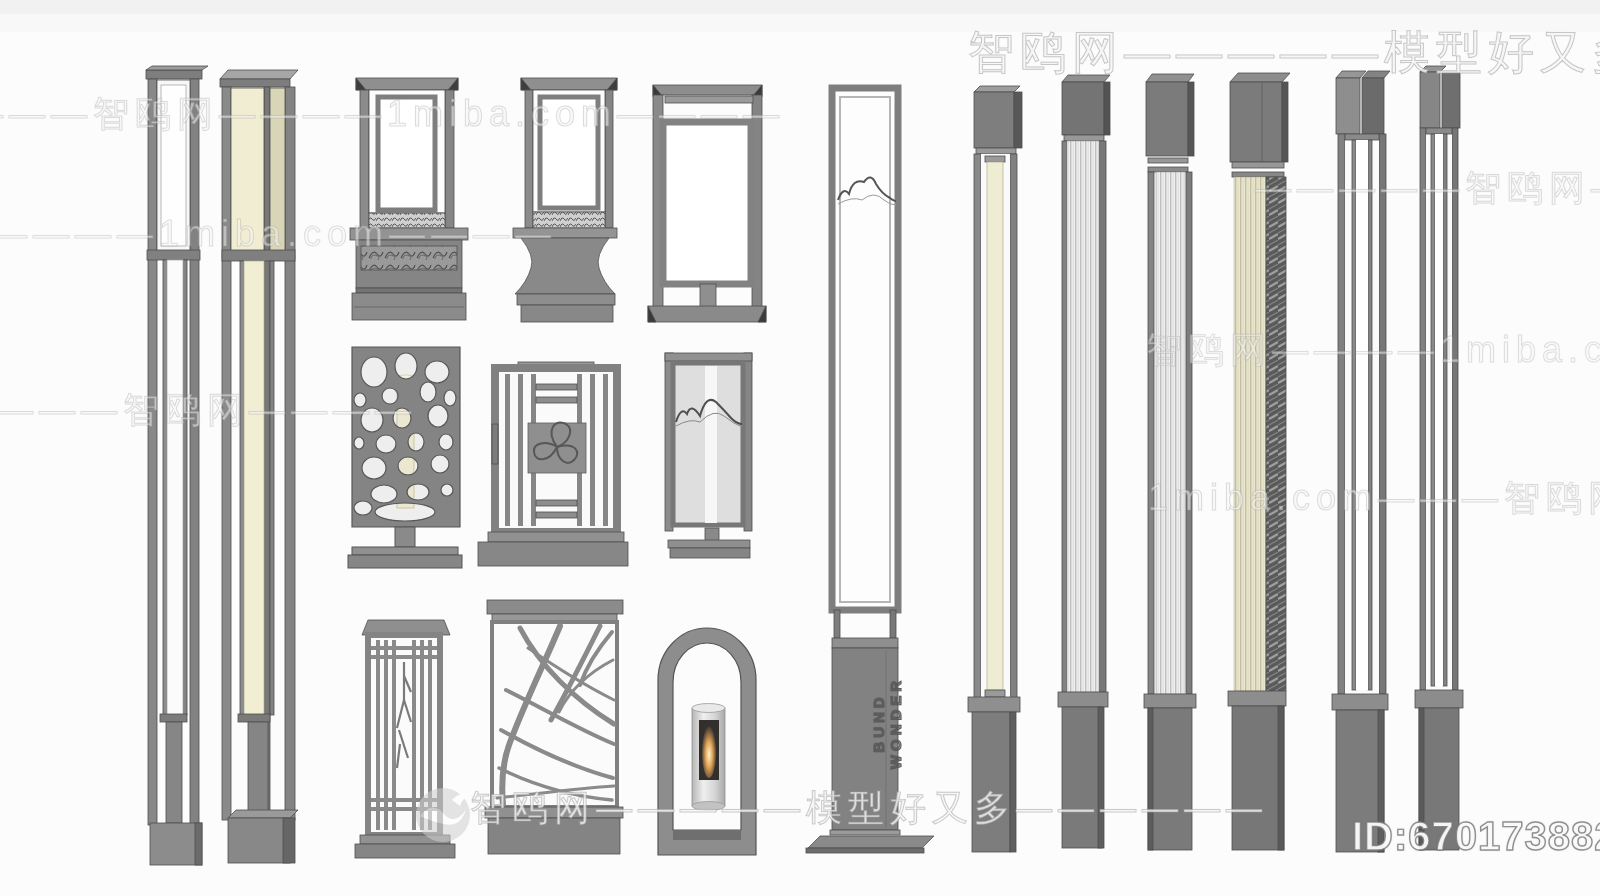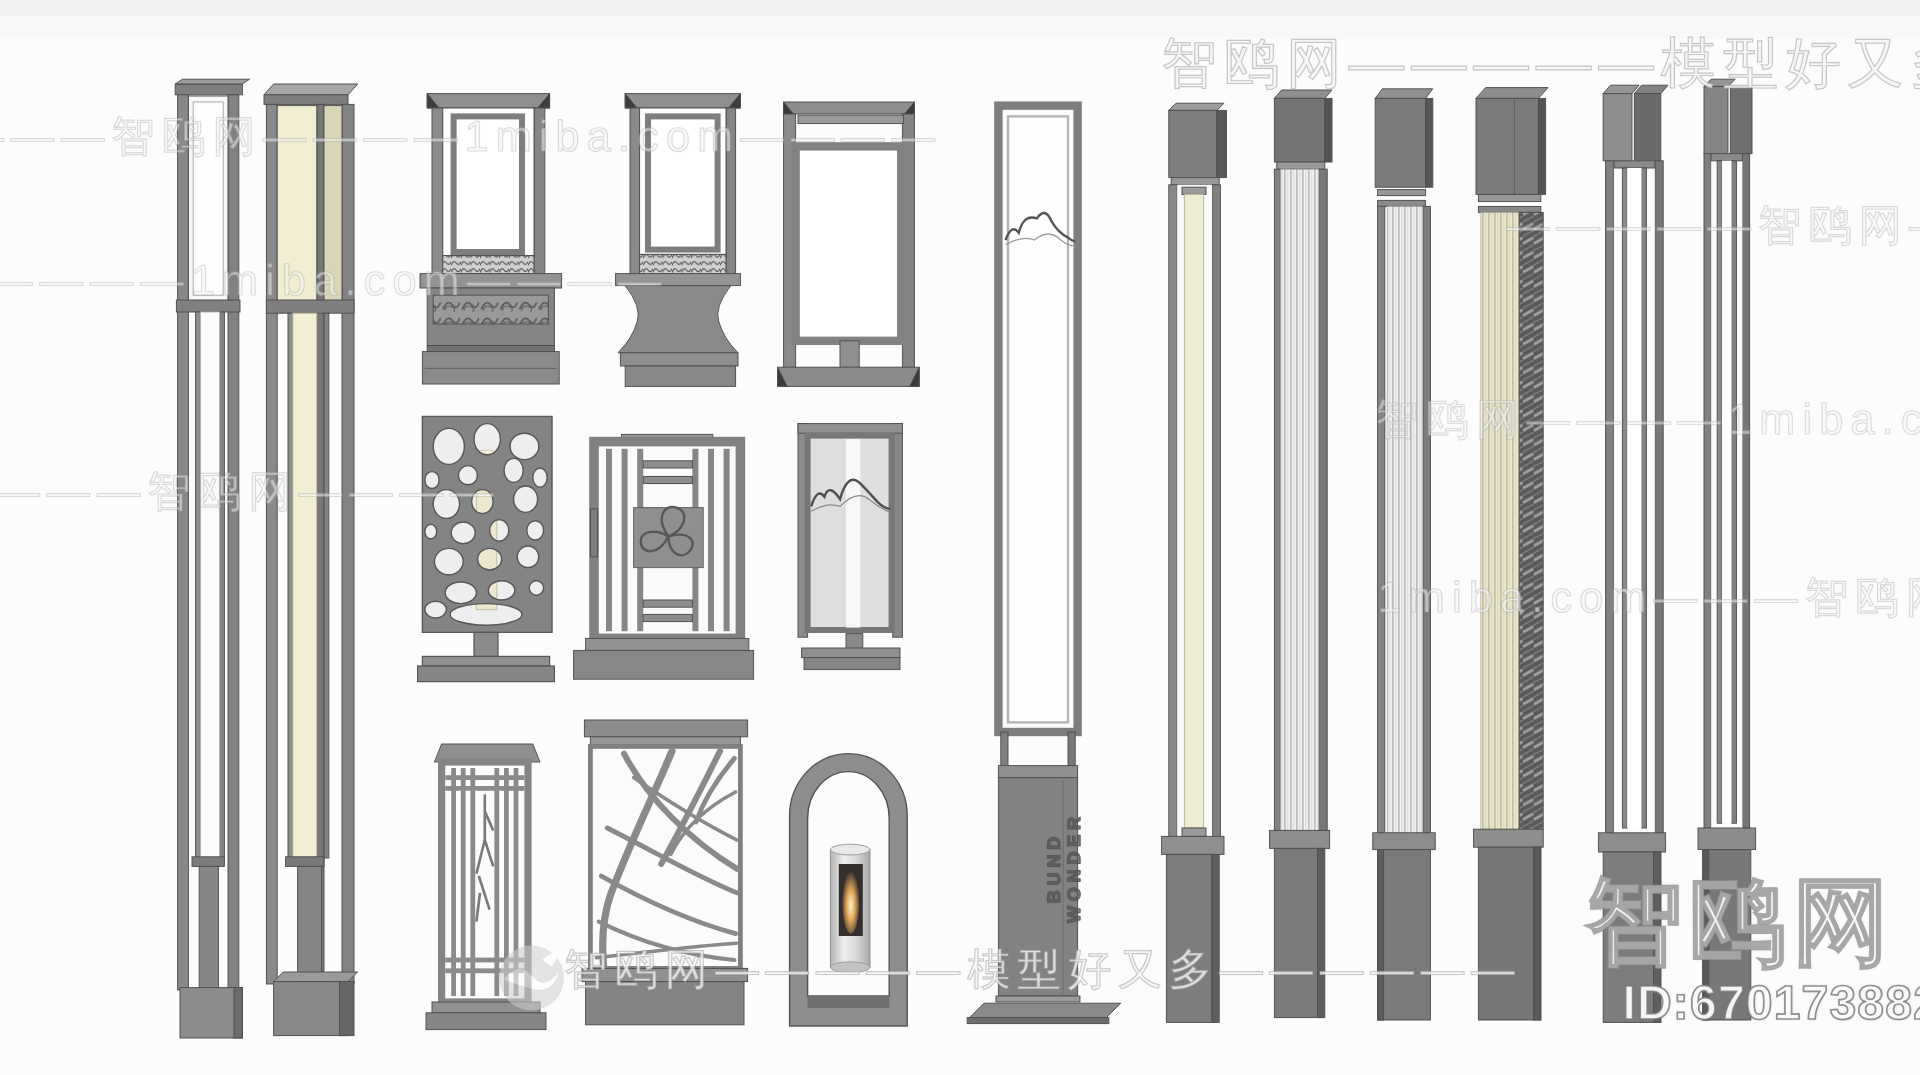--- a/index.html
+++ b/index.html
@@ -405,16 +405,15 @@
       <div class="wm" style="left: 1255px; top: 164px; font-size: 36px; opacity: 0.6;">—————智鸥网——</div>
       <div class="wm" style="left: -135px; top: 210px; font-size: 36px; opacity: 0.55;">智鸥网————1miba.com————</div>
       <div class="wm" style="left: 1146px; top: 326px; font-size: 36px; opacity: 0.55;">智鸥网————1miba.com</div>
       <div class="wm" style="left: -45px; top: 386px; font-size: 36px; opacity: 0.6;">————智鸥网————</div>
       <div class="wm" style="left: 1148px; top: 474px; font-size: 36px; opacity: 0.6;">1miba.com———智鸥网————</div>
       <div class="wm" style="left: 470px; top: 784px; font-size: 36px; opacity: 0.9;">智鸥网—————模型好又多——————</div>
     </div>
 
 <div class="bund">BUND WONDER</div>
 
-<div class="logo-big" style="left: 1322px; top: 716px;">智鸥网</div>
 <div class="model-id" style="left: 1352px; top: 814px;">ID:670173882</div>
 
 </div>
 
 </body></html>

